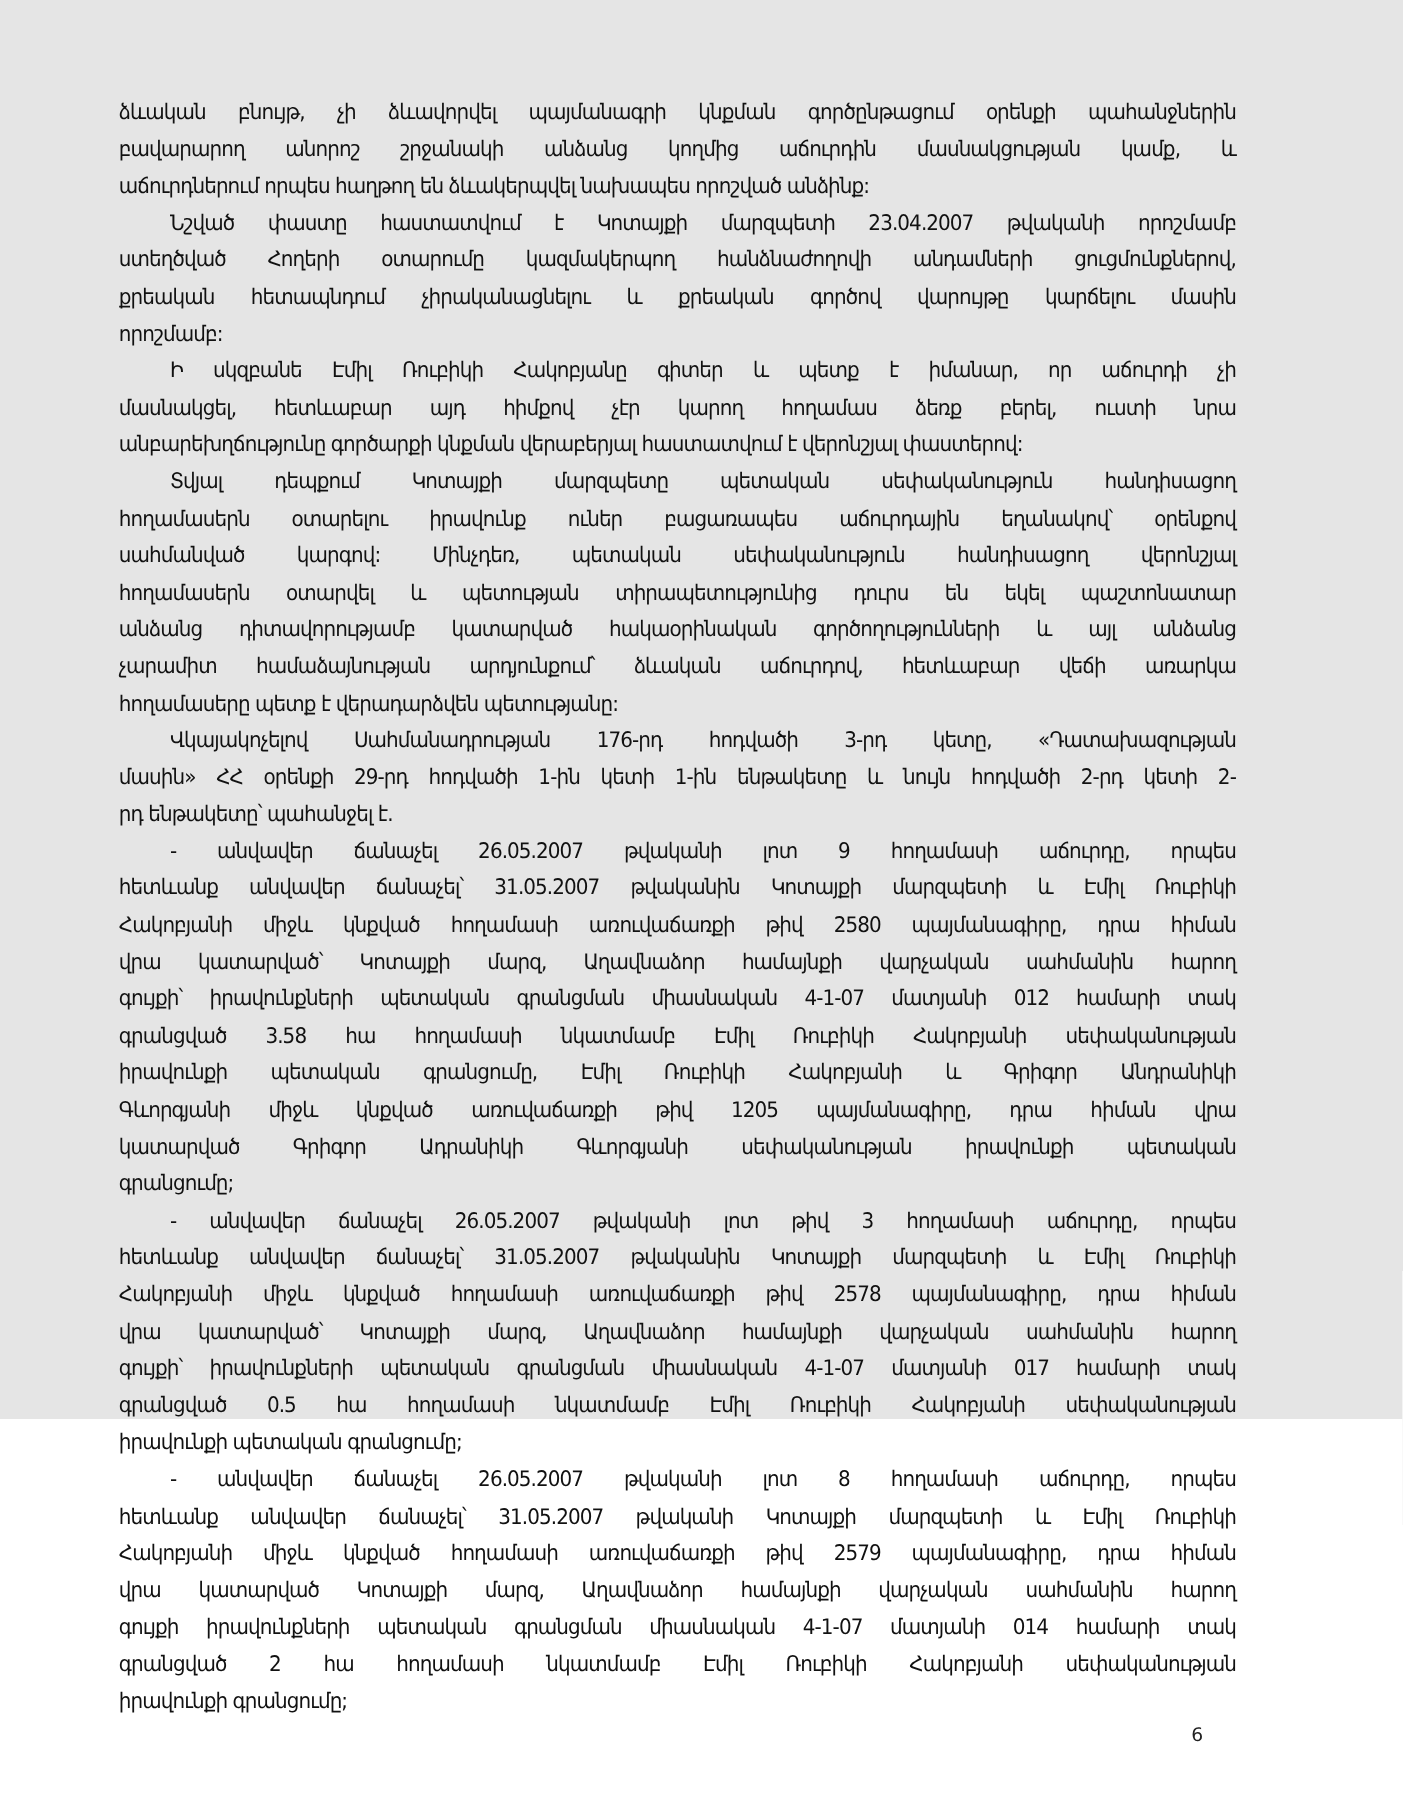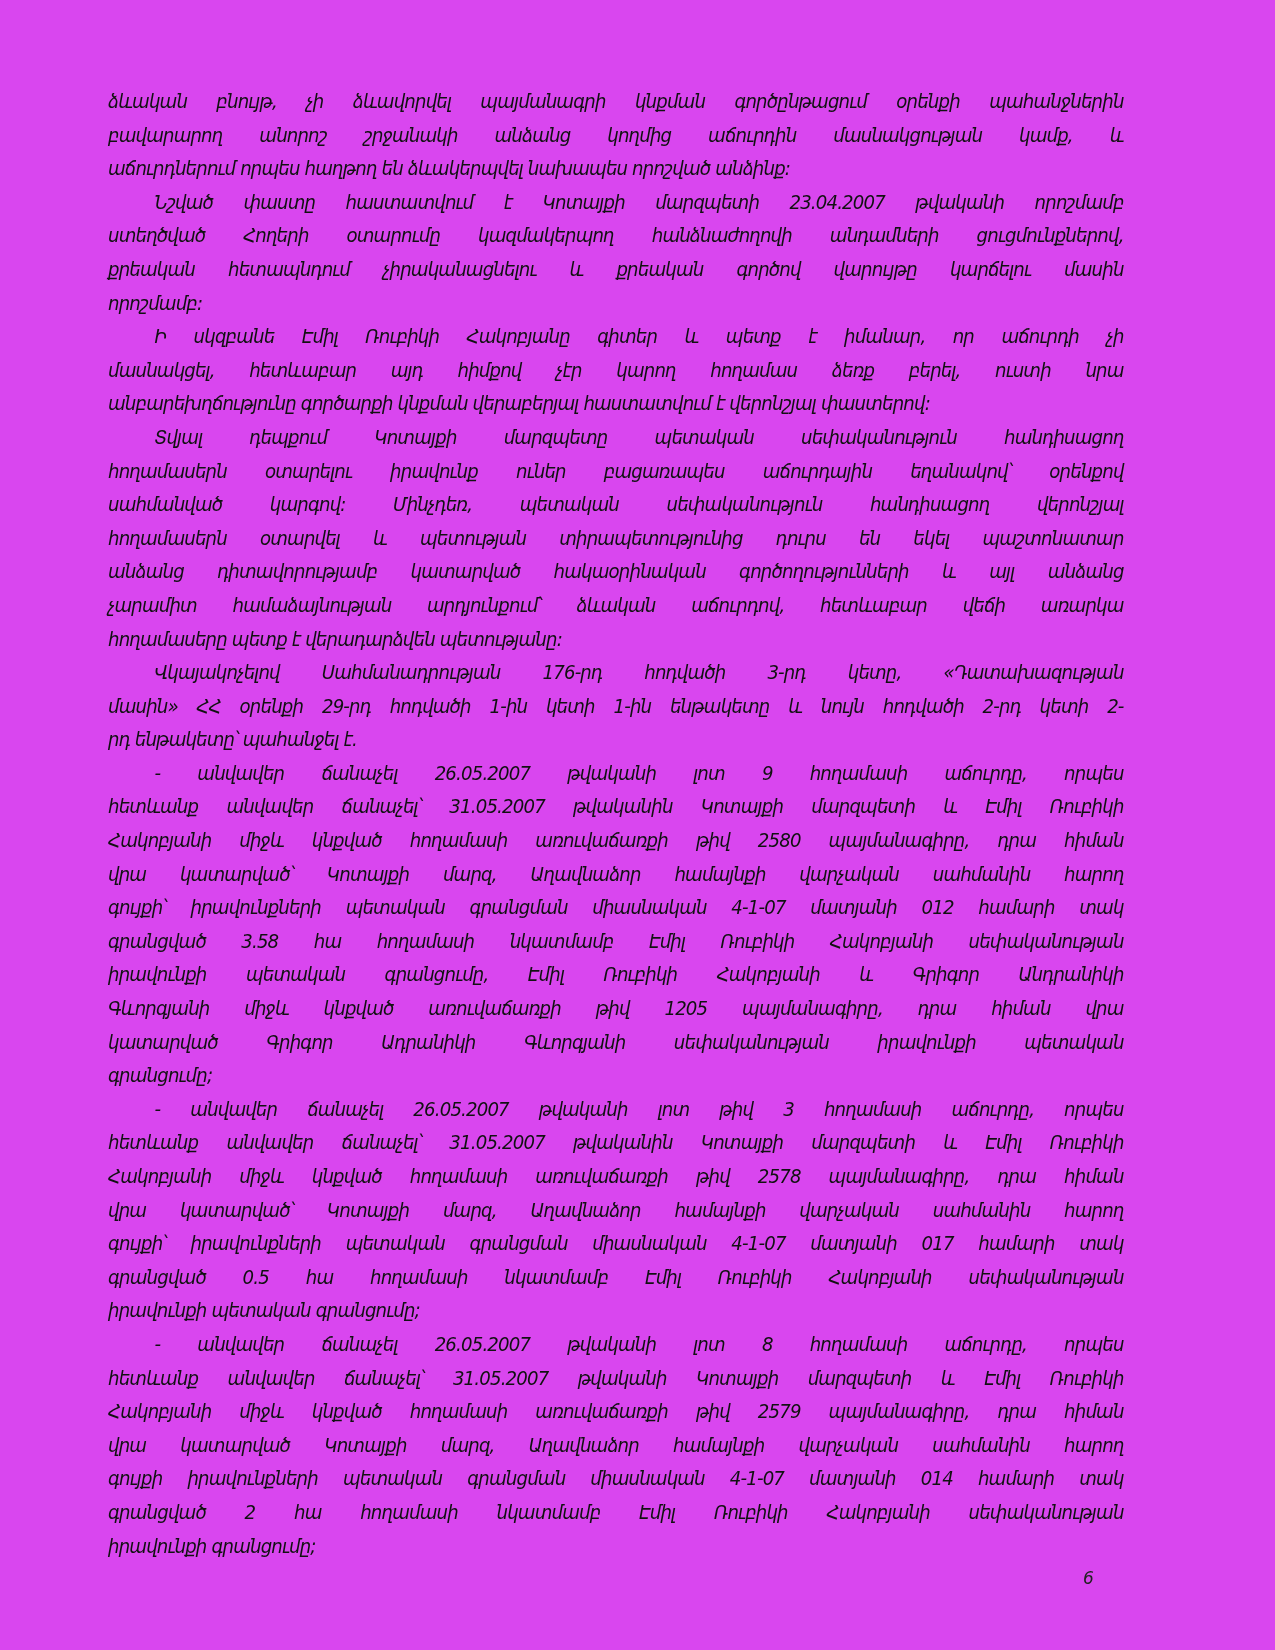--- a/index.html
+++ b/index.html
@@ -1,17 +1,17 @@
 <!DOCTYPE html>
 <html><head>
 <meta charset="utf-8">
 <style>
   html, body { margin: 0; padding: 0; background: #ffffff; }
   body { width: 1275px; height: 1650px; position: relative; overflow: hidden; }
-  .page { position: absolute; left: 0; top: 0; width: 1275px; height: 1650px; background: #d946ef; font-style: italic; }
+  .page { position: absolute; left: 0; top: 0; width: 1275px; height: 1290px; background: #e5e5e5; }
   .content {
     position: absolute; left: 108px; top: 85px; width: 1016px;
     font-family: "DejaVu Sans", sans-serif;
     font-size: 19.5px; line-height: 33.6px; color: #111;
     letter-spacing: -0.9px;
     transform: scaleX(0.93); transform-origin: left top;
     width: 1092px;
   }
   .line { display: block; white-space: nowrap; text-align: justify; text-align-last: justify; height: 33.6px; overflow: visible; }
   .line.last { text-align-last: left; }

